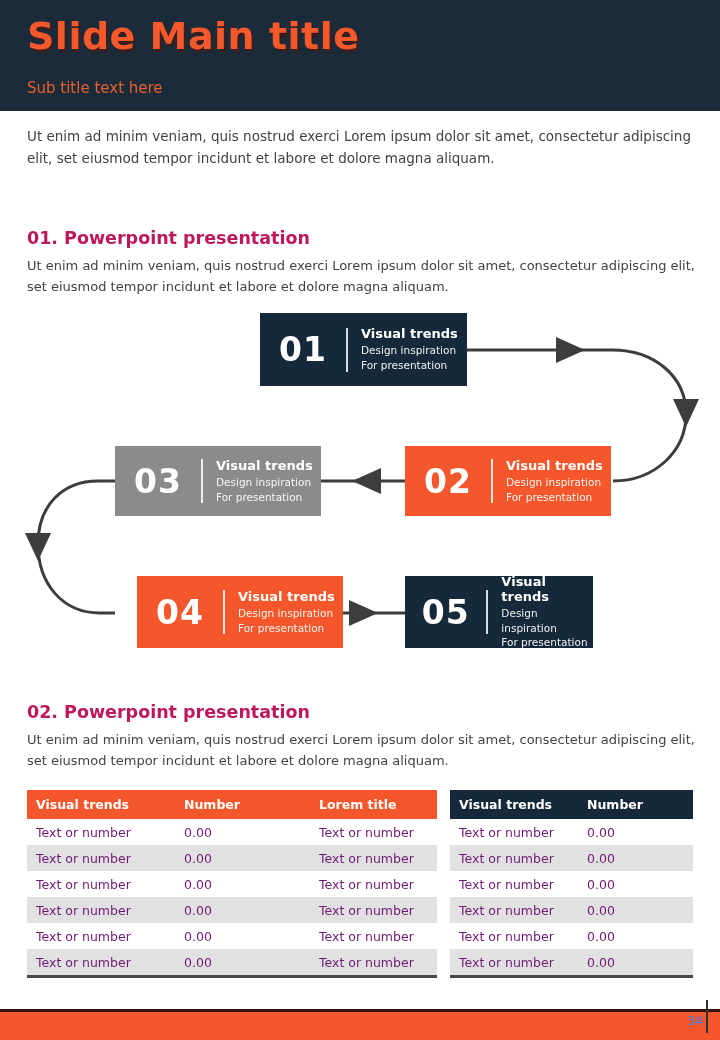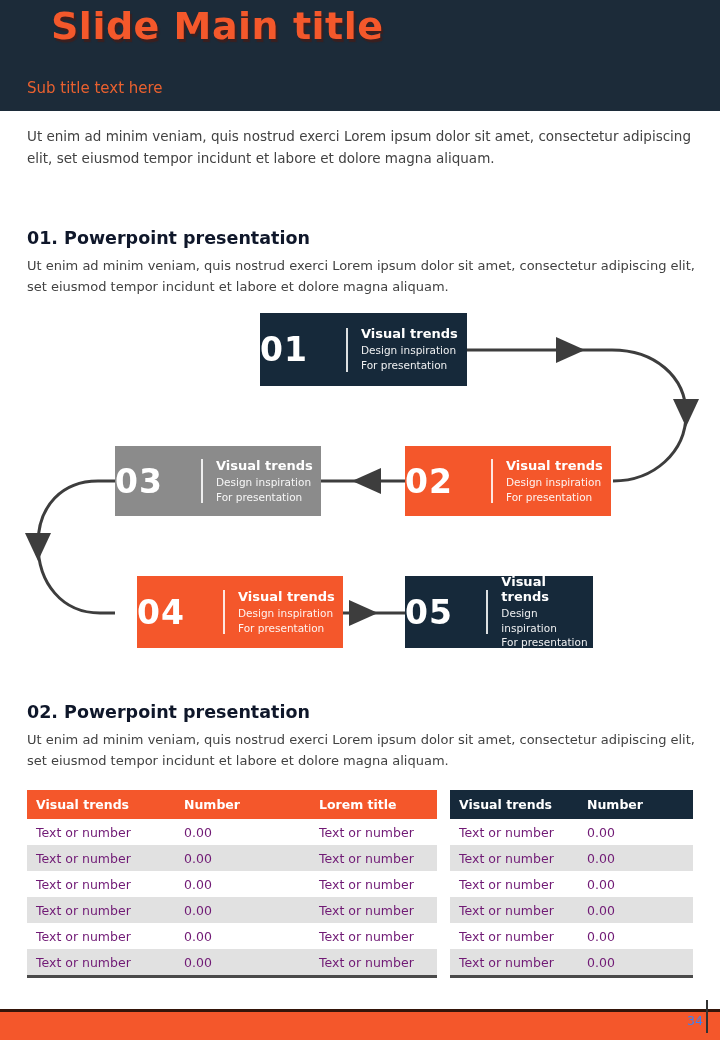--- a/index.html
+++ b/index.html
@@ -3,38 +3,38 @@
 <meta charset="utf-8">
 <style>
   html,body{margin:0;padding:0;background:#ffffff;}
   .page{
     position:relative;width:720px;height:1040px;overflow:hidden;
     background:#ffffff;font-family:"DejaVu Sans","Liberation Sans",sans-serif;
   }
   
   .header{position:absolute;left:0;top:0;width:720px;height:111px;background:#1C2B39;}
   .page-title{
-    position:absolute;left:27px;top:4px;font-size:38px;font-weight:700;
-    letter-spacing:.5px;color:#F4582B;text-shadow:2px 3px 1px rgba(90,20,5,.5);margin-left:24px;
+    position:absolute;left:27px;top:14px;font-size:38px;font-weight:700;
+    letter-spacing:.5px;color:#F4582B;text-shadow:2px 3px 1px rgba(90,20,5,.5);
   }
   .page-subtitle{position:absolute;left:27px;top:79px;font-size:15px;color:#E8602F;}
   
   .intro{position:absolute;left:27px;top:126px;width:676px;font-size:13.5px;line-height:1.6;color:#424242;}
-  .sec-heading{position:absolute;left:27px;font-size:17.5px;font-weight:700;color:#0f172a;}
+  .sec-heading{position:absolute;left:27px;font-size:17.5px;font-weight:700;color:#be185d;}
   .sec-para{position:absolute;left:27px;width:676px;font-size:13px;line-height:1.58;color:#424242;}
   .h1{top:228px;} .p1{top:256px;}
   .h2{top:702px;} .p2{top:730px;}
   
   .diagram{position:absolute;left:0;top:300px;width:720px;height:370px;}
   .connectors{position:absolute;left:0;top:0;}
   .step{
     position:absolute;display:flex;align-items:center;color:#ffffff;
   }
   .step.navy{background:#16293A;} .step.orange{background:#F4572B;} .step.gray{background:#8B8B8B;}
-  .step-number{width:86px;text-align:left;font-size:33px;font-weight:700;letter-spacing:1px;}
+  .step-number{width:86px;text-align:center;font-size:33px;font-weight:700;letter-spacing:1px;}
   .step-divider{width:2px;height:44px;background:rgba(255,255,255,.85);}
   .step-text{margin-left:13px;}
   .step-title{font-size:13px;font-weight:700;margin-bottom:2px;}
   .step-line{font-size:10.5px;opacity:.93;line-height:1.4;}
   .s1{left:260px;top:13px;width:207px;height:73px;}
   .s2{left:405px;top:146px;width:206px;height:70px;}
   .s3{left:115px;top:146px;width:206px;height:70px;}
   .s4{left:115px;top:276px;width:206px;height:72px;margin-left:22px;}
   .s5{left:405px;top:276px;width:188px;height:72px;}
   

